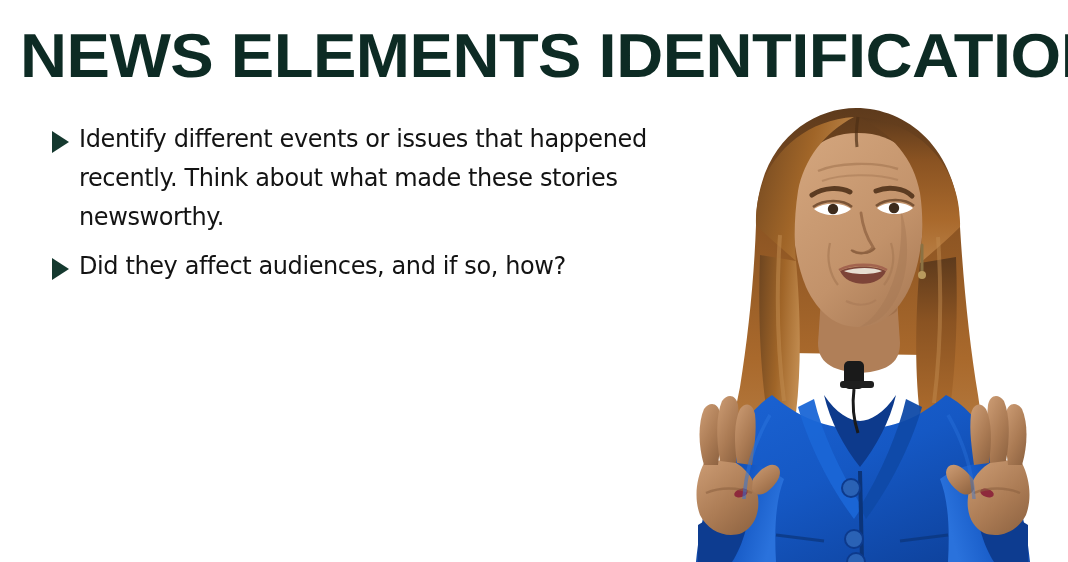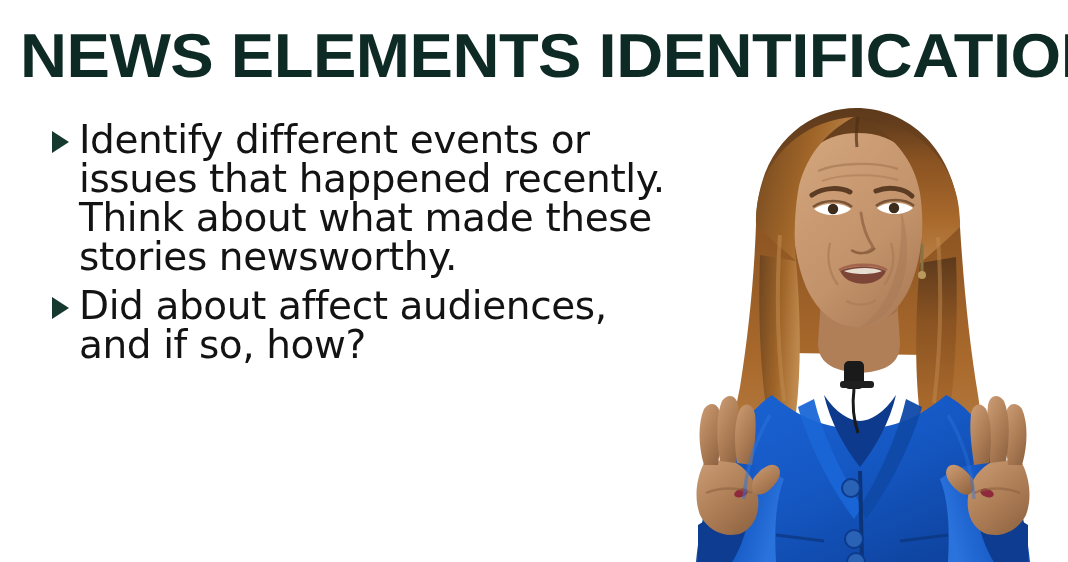--- a/index.html
+++ b/index.html
@@ -55,21 +55,21 @@
     border-left: 17px solid #15392f;
     border-top: 11px solid transparent;
     border-bottom: 11px solid transparent;
     margin-top: 11px;
     margin-right: 10px;
   }
   .bullet-text {
     flex: 1 1 auto;
     color: #131313;
     font-family: "DejaVu Sans", "Liberation Sans", sans-serif;
-    font-size: 39px;
+    font-size: 24px;
     line-height: 39px;
     font-weight: 400;
     letter-spacing: -0.4px;
     word-spacing: 0px;
   }
 
   
   #presenter {
     position: absolute;
     left: 648px;
@@ -88,21 +88,21 @@
 
   <div id="body-column">
 
     <div class="bullet-row">
       <span class="bullet-marker"></span>
       <span class="bullet-text">Identify different events or issues that happened recently. Think about what made these stories newsworthy.</span>
     </div>
 
     <div class="bullet-row">
       <span class="bullet-marker"></span>
-      <span class="bullet-text">Did about affect audiences, and if so, how?</span>
+      <span class="bullet-text">Did they affect audiences, and if so, how?</span>
     </div>
 
 
   </div>
 
   <div id="presenter">
     <svg width="420" height="467" viewBox="0 0 420 467" xmlns="http://www.w3.org/2000/svg">
       <defs>
         <linearGradient id="hairGrad" x1="0" y1="0" x2="0" y2="1">
           <stop offset="0%" stop-color="#5d3a1c"></stop>

